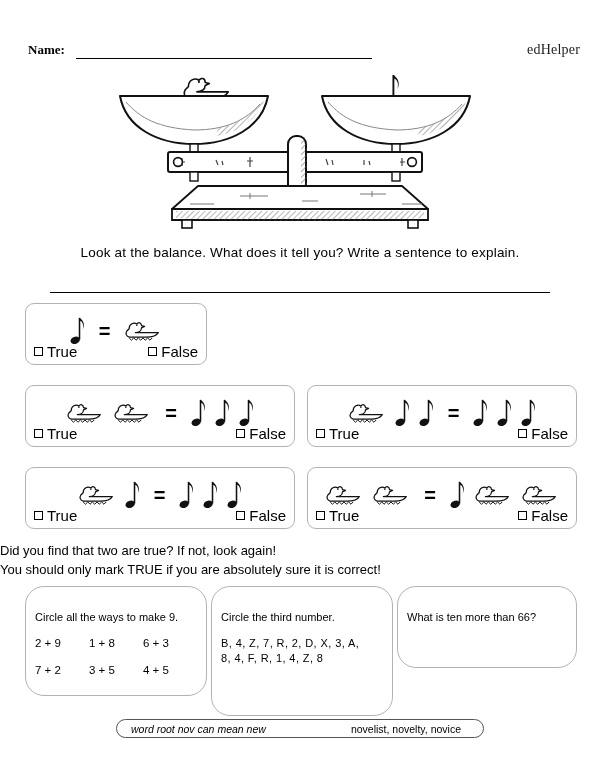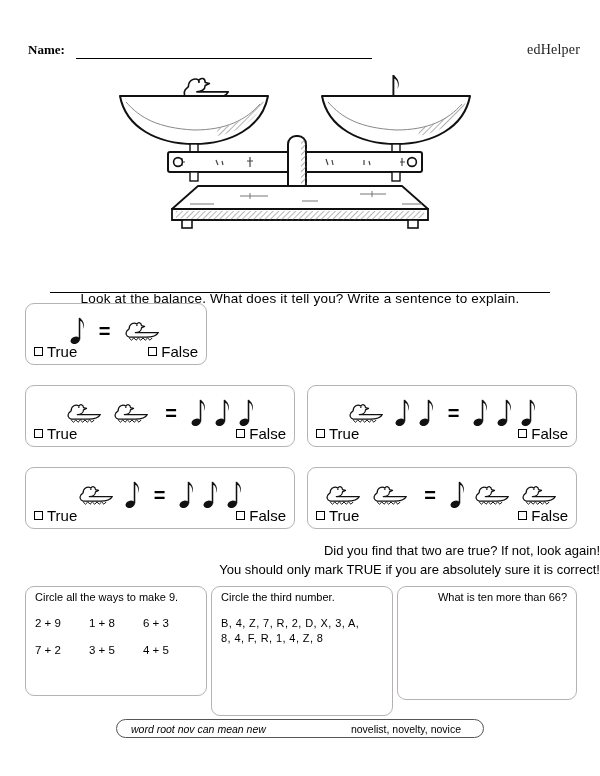--- a/index.html
+++ b/index.html
@@ -53,21 +53,20 @@
   .balance-wrap svg { display: block; }
 
   
   .prompt {
     position: absolute;
     left: 0; top: 245px; width: 600px;
     text-align: center;
     font-family: "Liberation Sans", sans-serif;
     font-size: 13.5px;
     letter-spacing: .2px;
-    margin-top: 46px;
   }
   .write-line {
     position: absolute;
     left: 50px; top: 292px;
     width: 500px; height: 0;
     border-bottom: 1.8px solid #000;
   }
 
   
   .eqbox {
@@ -116,33 +115,33 @@
   }
 
   
   .glyph-duck { width: 40px; height: 24px; display: block; }
   .glyph-note { width: 17px; height: 34px; display: block; }
 
   
   .midnote {
     position: absolute;
     left: 0; top: 541px; width: 600px;
-    text-align: right;
+    text-align: left;
     font-size: 13px;
     line-height: 19px;
   }
 
   
   .actbox {
     position: absolute;
     box-sizing: border-box;
     border: 1.4px solid #b7b2b2;
-    border-radius: 9px;
+    border-radius: 19px;
     background: #fff;
-    padding: 3px 9px;
+    padding: 23px 9px;
     font-size: 11px;
     line-height: 15px;
   }
   .act-title { display: block; }
   .act-gap { height: 11px; }
   .sumgrid {
     display: grid;
     grid-template-columns: repeat(3, 1fr);
     row-gap: 12px;
     font-size: 11.5px;
@@ -467,20 +466,20 @@
   </div>
 </div>
 
 <div class="actbox" style="left:211px; top:586px; width:182px; height:130px;">
   <span class="act-title">Circle the third number.</span>
   <div class="act-gap"></div>
   <span class="seqline">B, 4, Z, 7, R, 2, D, X, 3, A,</span>
   <span class="seqline">8, 4, F, R, 1, 4, Z, 8</span>
 </div>
 
-<div class="actbox" style="left:397px; top:586px; width:180px; height:114px;text-align:right;">
+<div class="actbox" style="left:397px; top:586px; width:180px; height:82px;">
   <span class="act-title">What is ten more than 66?</span>
 </div>
 
 <div class="rootbanner">
   <span class="root-left">word root nov can mean new</span>
   <span class="root-right">novelist, novelty, novice</span>
 </div>
 
 </body></html>

